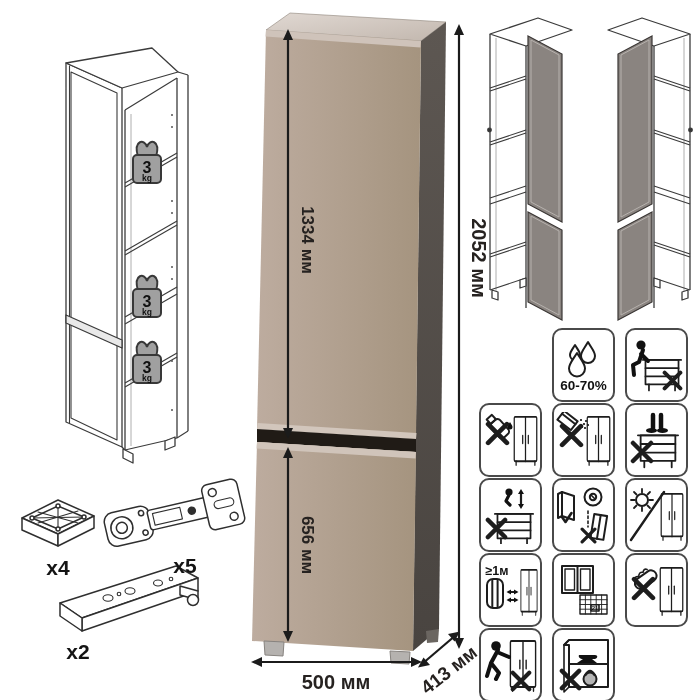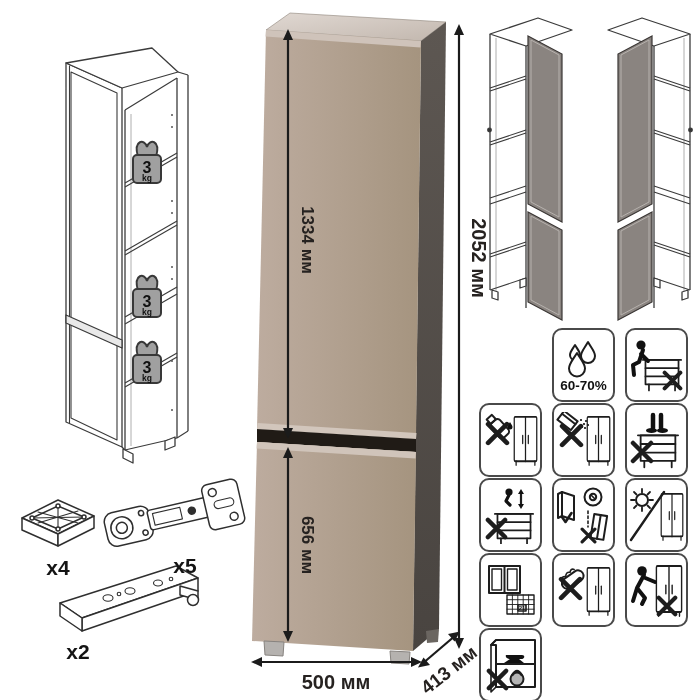--- a/index.html
+++ b/index.html
@@ -298,20 +298,36 @@
         <circle cx="14" cy="13" r="6"></circle>
         <g stroke-width="1.8">
           <path d="M14,2 V5.5 M14,20.5 V24 M3,13 H6.5 M21.5,13 H25"></path>
           <path d="M6,5 l2.5,2.5 M19.5,18.5 l2.5,2.5 M22,5 l-2.5,2.5 M6,21 l2.5,-2.5"></path>
         </g>
         <path d="M3,53 L36,5" stroke-width="2.4"></path>
         <use href="#sym-wardrobe" x="32" y="5" width="24" height="49"></use>
       </svg>
     </div>
 
+    <div class="cell">
+      <svg class="ic" width="57" height="57" viewBox="0 0 57 57">
+        <text class="ictxt" x="15" y="13" font-size="12.5">≥1м</text>
+        <rect x="5" y="17" width="16" height="29" rx="6"></rect>
+        <line x1="10.3" y1="18" x2="10.3" y2="45"></line>
+        <line x1="15.6" y1="18" x2="15.6" y2="45"></line>
+        <path d="M27,30 h7 M27,38 h7" stroke-width="2"></path>
+        <g fill="#111" stroke="none">
+          <polygon points="24.5,30 29,27.5 29,32.5"></polygon>
+            <polygon points="36.5,30 32,27.5 32,32.5"></polygon>
+          <polygon points="24.5,38 29,35.5 29,40.5"></polygon>
+            <polygon points="36.5,38 32,35.5 32,40.5"></polygon>
+        </g>
+        <use href="#sym-wardrobe" x="38" y="6" width="18" height="48"></use>
+      </svg>
+    </div>
 
     <div class="cell">
       <svg class="ic" width="57" height="57" viewBox="0 0 57 57">
         <rect x="7" y="4" width="31" height="27"></rect>
         <line x1="22.5" y1="4" x2="22.5" y2="31"></line>
         <rect x="10" y="7" width="9.5" height="21" stroke-width="1.4"></rect>
         <rect x="25.5" y="7" width="9.5" height="21" stroke-width="1.4"></rect>
         <rect x="25" y="33" width="27" height="19" fill="#fff" stroke-width="1.4"></rect>
         <g stroke-width="0.9">
           <line x1="30.4" y1="33" x2="30.4" y2="52"></line>

